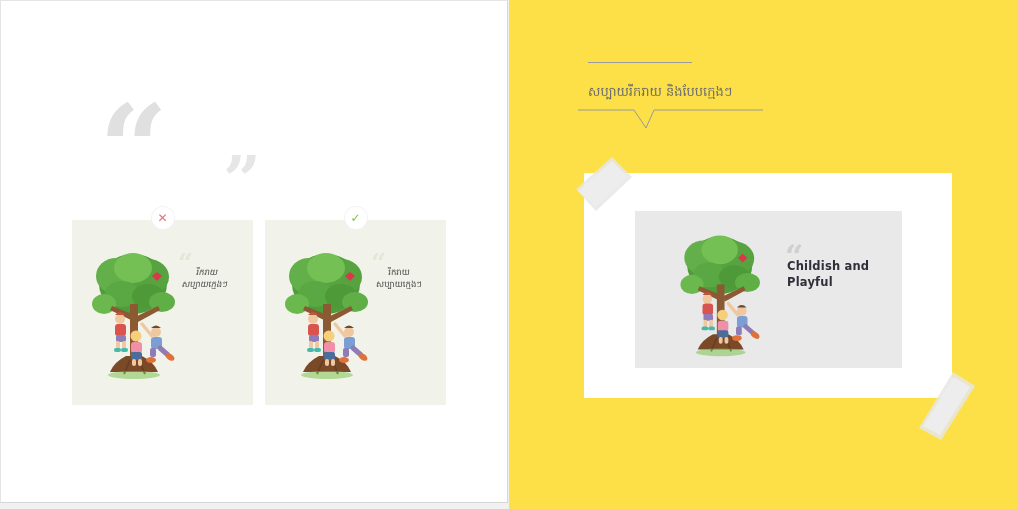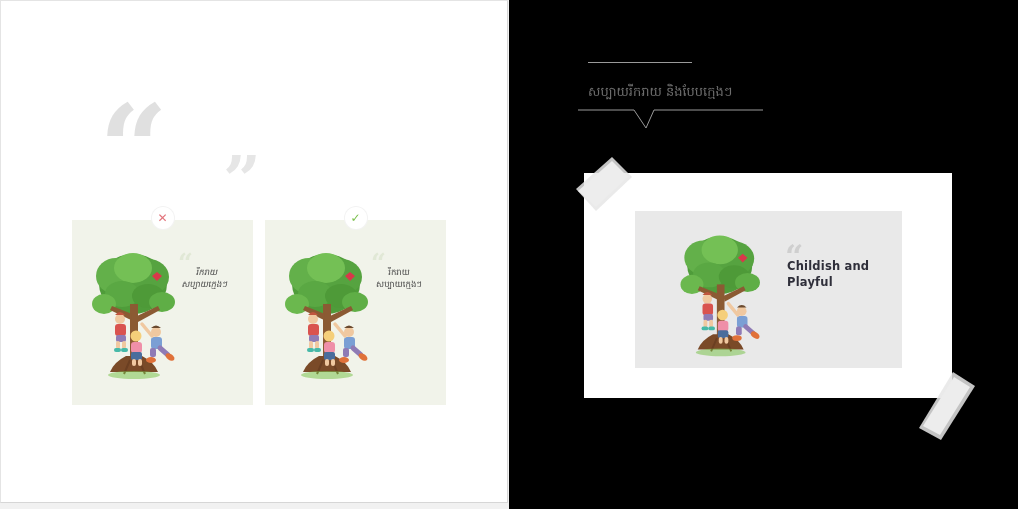--- a/index.html
+++ b/index.html
@@ -135,21 +135,21 @@
     user-select: none;
   }
 
   
   .right-panel {
     position: absolute;
     left: 509px;
     top: 0;
     width: 509px;
     height: 509px;
-    background: #000000;
+    background: #fde047;
   }
 
   .callout {
     position: absolute;
     left: 69px;
     top: 62px;
     width: 200px;
   }
   .callout-rule-top {
     position: absolute;

